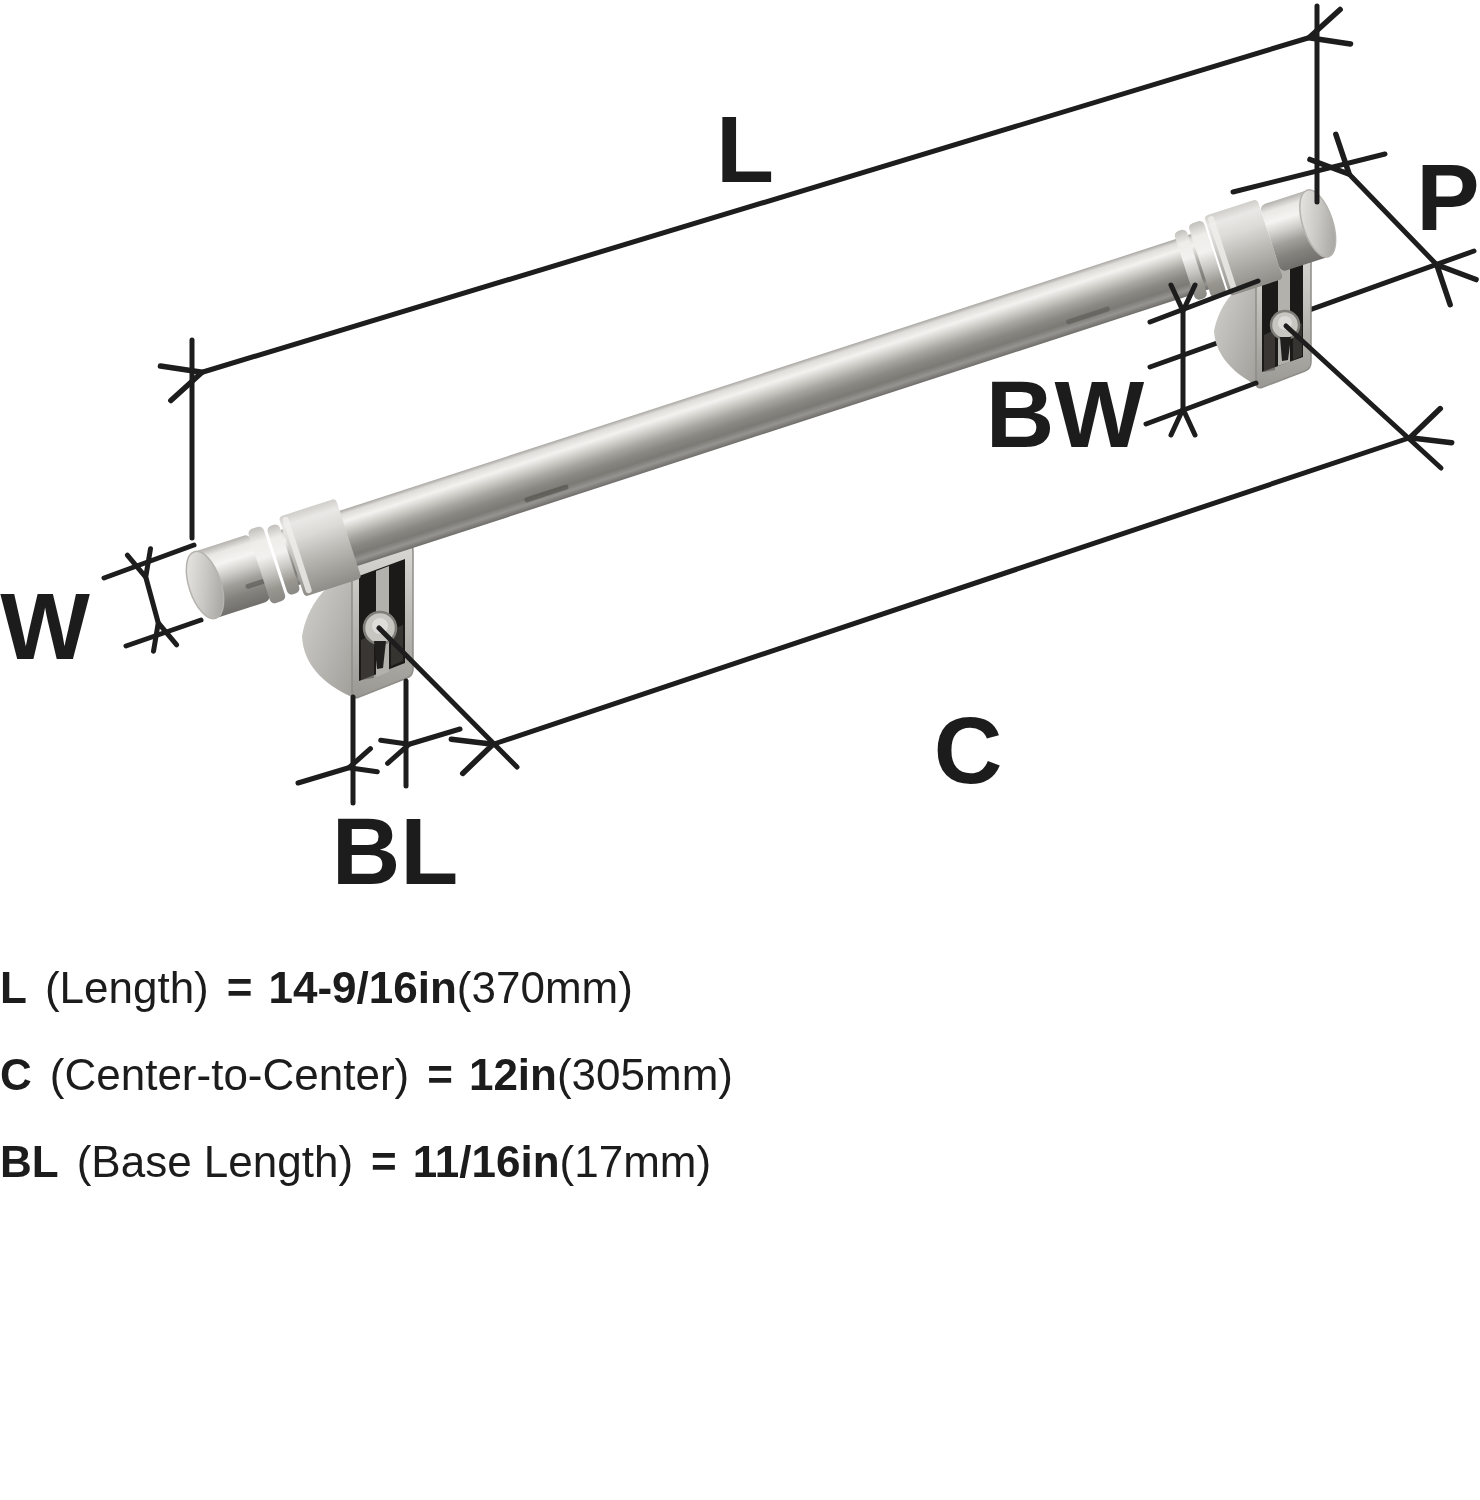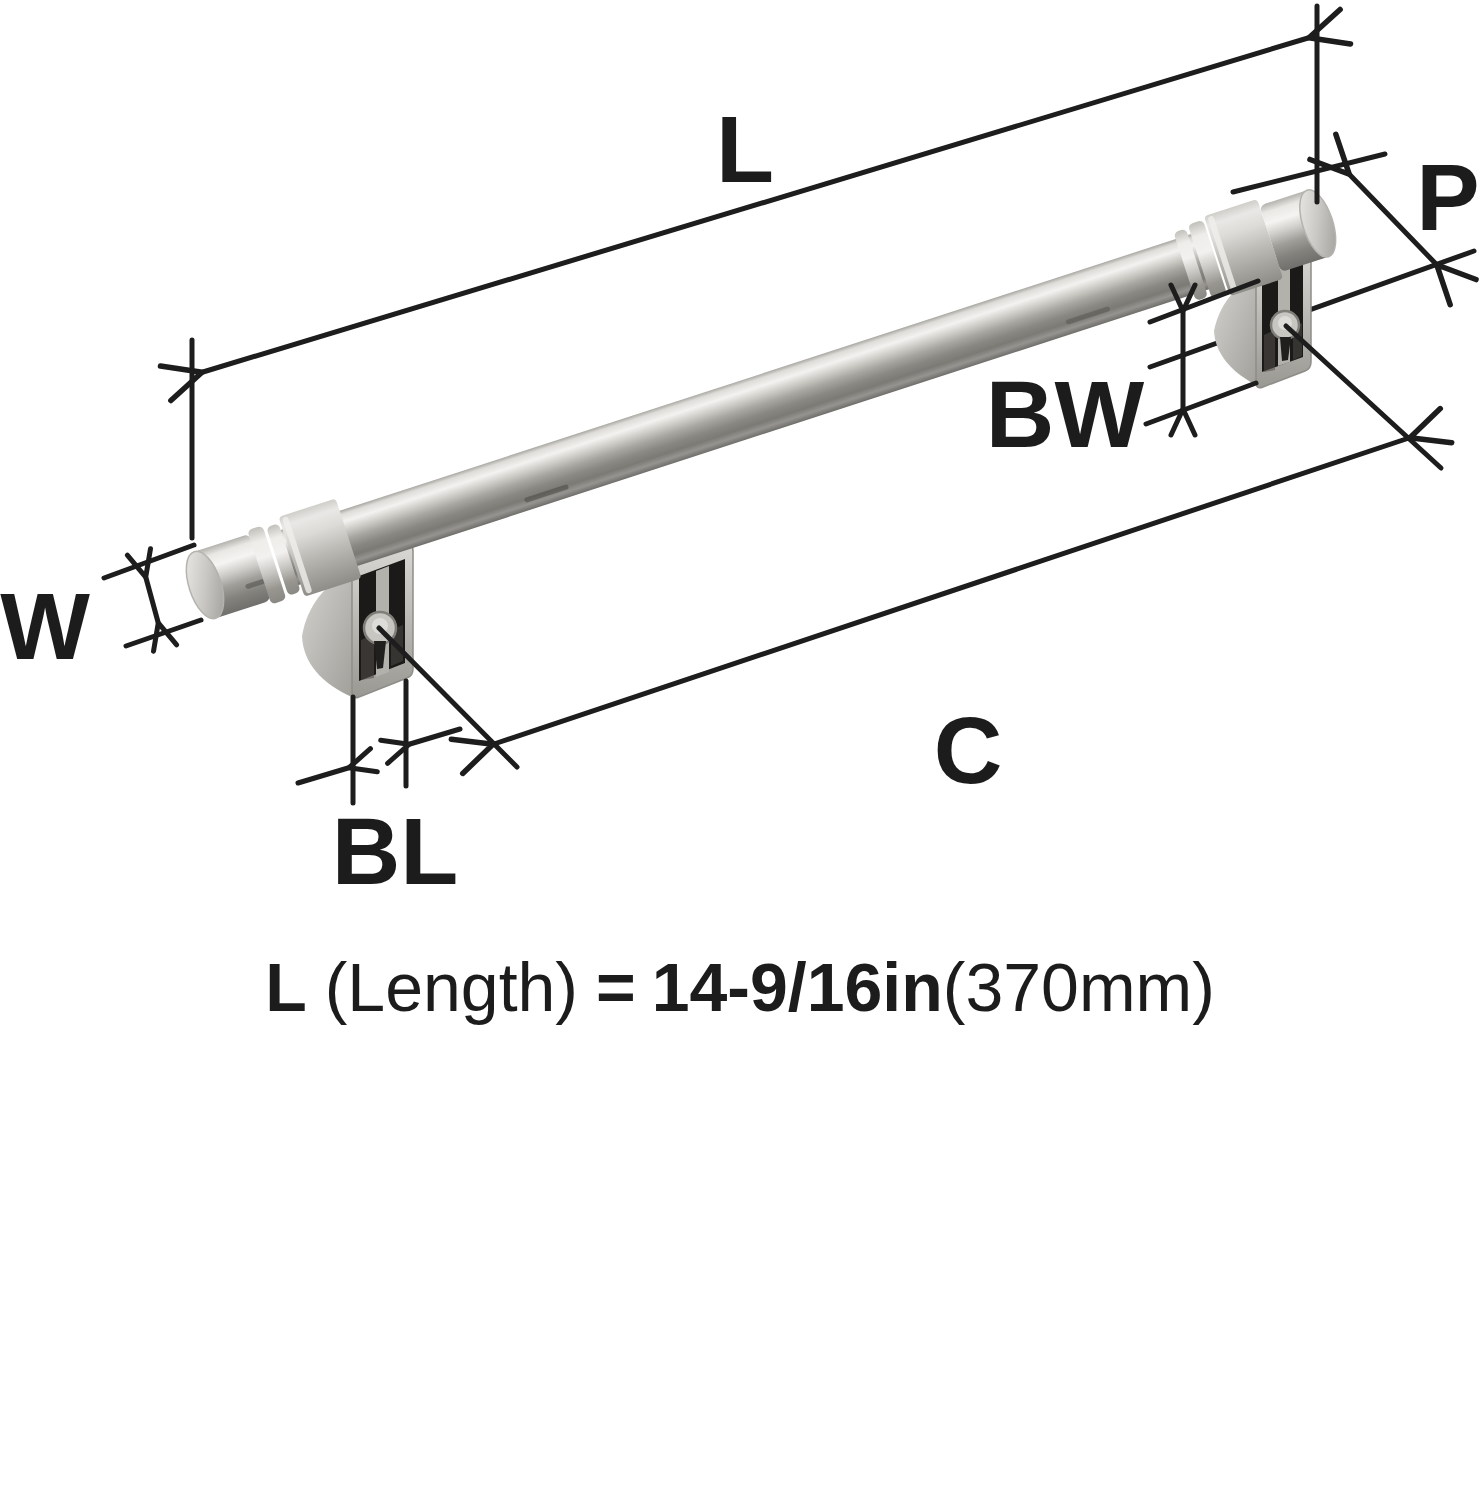--- a/index.html
+++ b/index.html
@@ -3,21 +3,21 @@
 <meta charset="utf-8">
 <style>
   html,body{margin:0;padding:0;background:#ffffff;}
   body{width:1480px;height:1500px;position:relative;overflow:hidden;
        font-family:"Liberation Sans", sans-serif;color:#1b1b1b;}
   .stage{position:absolute;left:0;top:0;width:1480px;height:1500px;}
   svg{display:block;}
   .dim-letter{font-family:"Liberation Sans", sans-serif;font-weight:bold;
               font-size:95px;fill:#1c1c1c;}
   .specs{position:absolute;left:0;top:944px;width:1480px;}
-  .spec-row{text-align:center;font-size:68px;line-height:87px;white-space:nowrap;
+  .spec-row{font-size:44px;line-height:87px;white-space:nowrap;
             color:#1c1c1c;}
   .spec-letter{font-weight:bold;}
   .spec-name{font-weight:400;margin:0 18px;}
   .spec-eq{font-weight:bold;margin-right:16px;}
   .spec-imperial{font-weight:bold;}
   .spec-metric{font-weight:400;}
 </style>
 </head>
 <body>
 
@@ -163,15 +163,21 @@
     <text class="dim-letter" x="45" y="659" text-anchor="middle">W</text>
     <text class="dim-letter" x="1065" y="447" text-anchor="middle">BW</text>
     <text class="dim-letter" x="968" y="783" text-anchor="middle">C</text>
     <text class="dim-letter" x="395" y="884" text-anchor="middle">BL</text>
   </svg>
 
   <div class="specs">
     <div class="spec-row">
       <span class="spec-letter">L</span><span class="spec-name">(Length)</span><span class="spec-eq">=</span><span class="spec-imperial">14-9/16in</span><span class="spec-metric">(370mm)</span>
     </div>
+    <div class="spec-row">
+      <span class="spec-letter">C</span><span class="spec-name">(Center-to-Center)</span><span class="spec-eq">=</span><span class="spec-imperial">12in</span><span class="spec-metric">(305mm)</span>
+    </div>
+    <div class="spec-row">
+      <span class="spec-letter">BL</span><span class="spec-name">(Base Length)</span><span class="spec-eq">=</span><span class="spec-imperial">11/16in</span><span class="spec-metric">(17mm)</span>
+    </div>
   </div>
 
 </div>
 
 </body></html>

